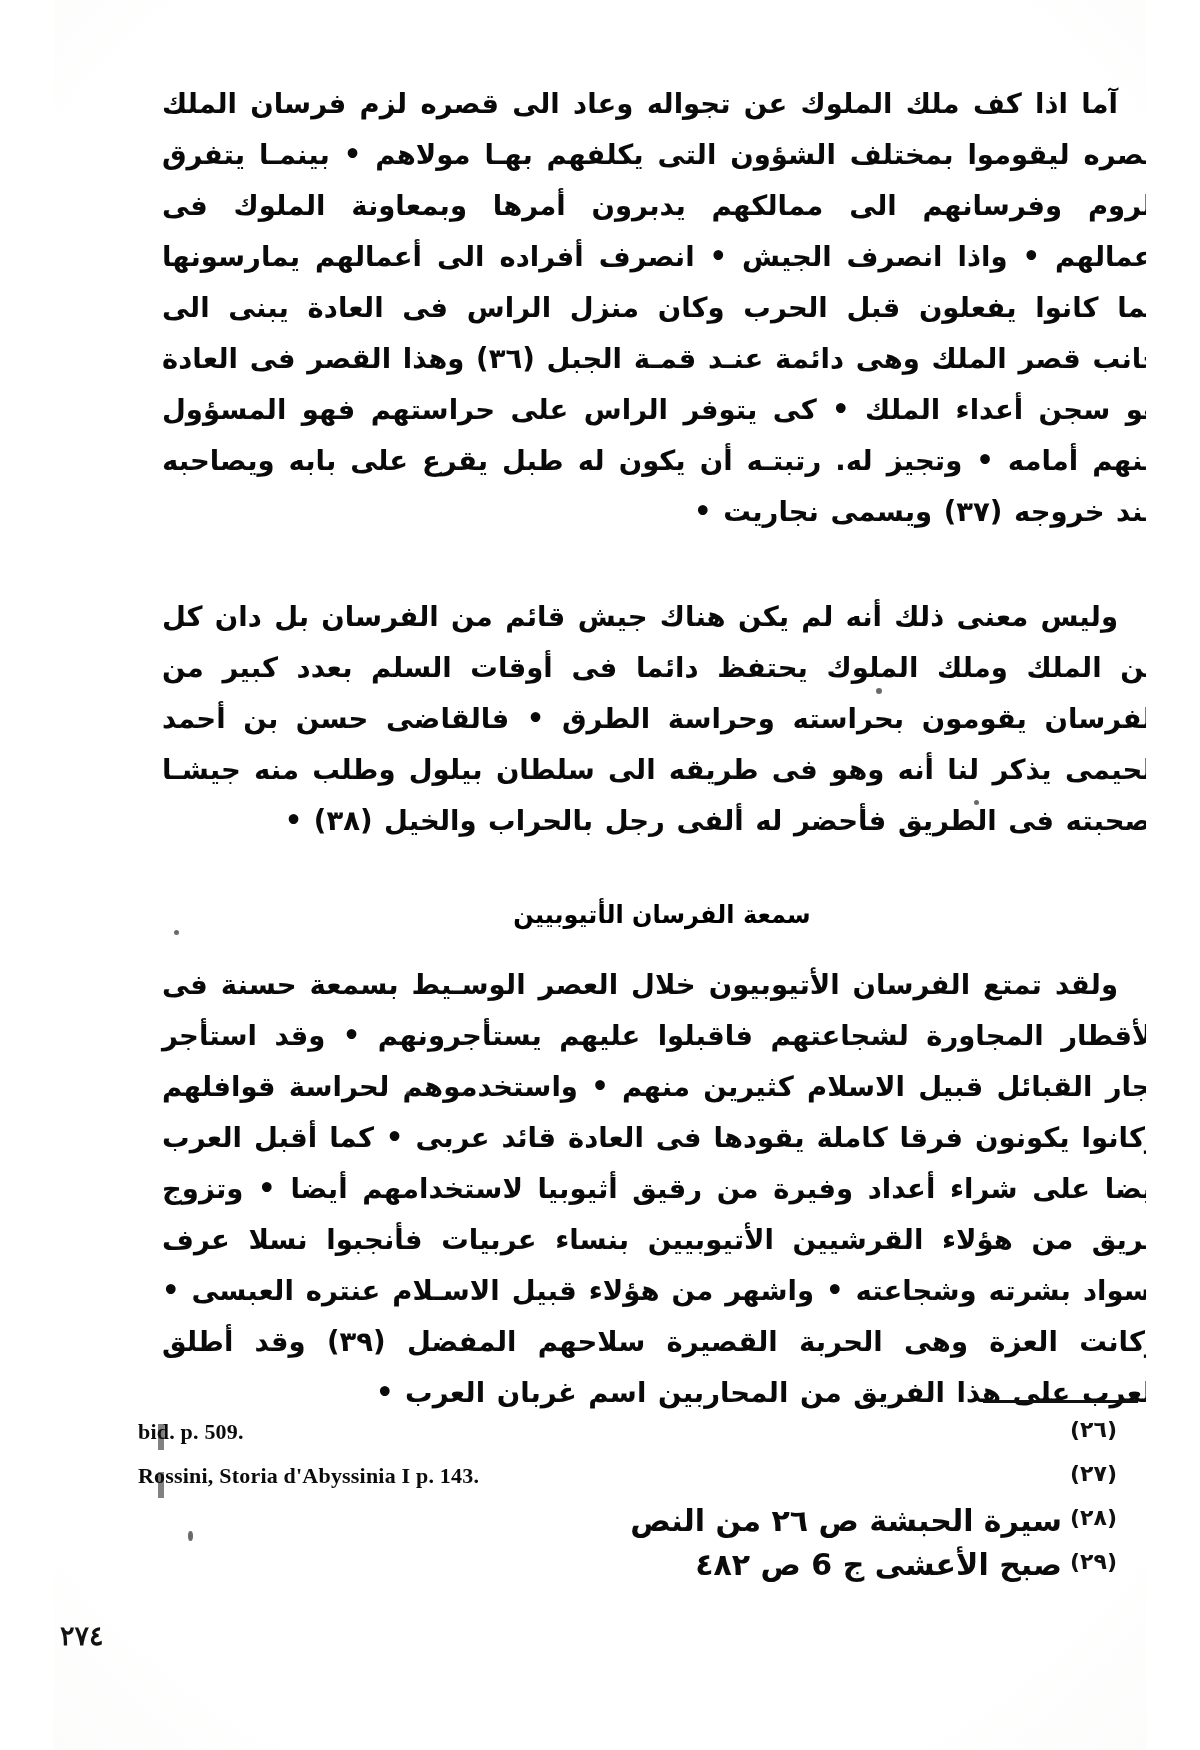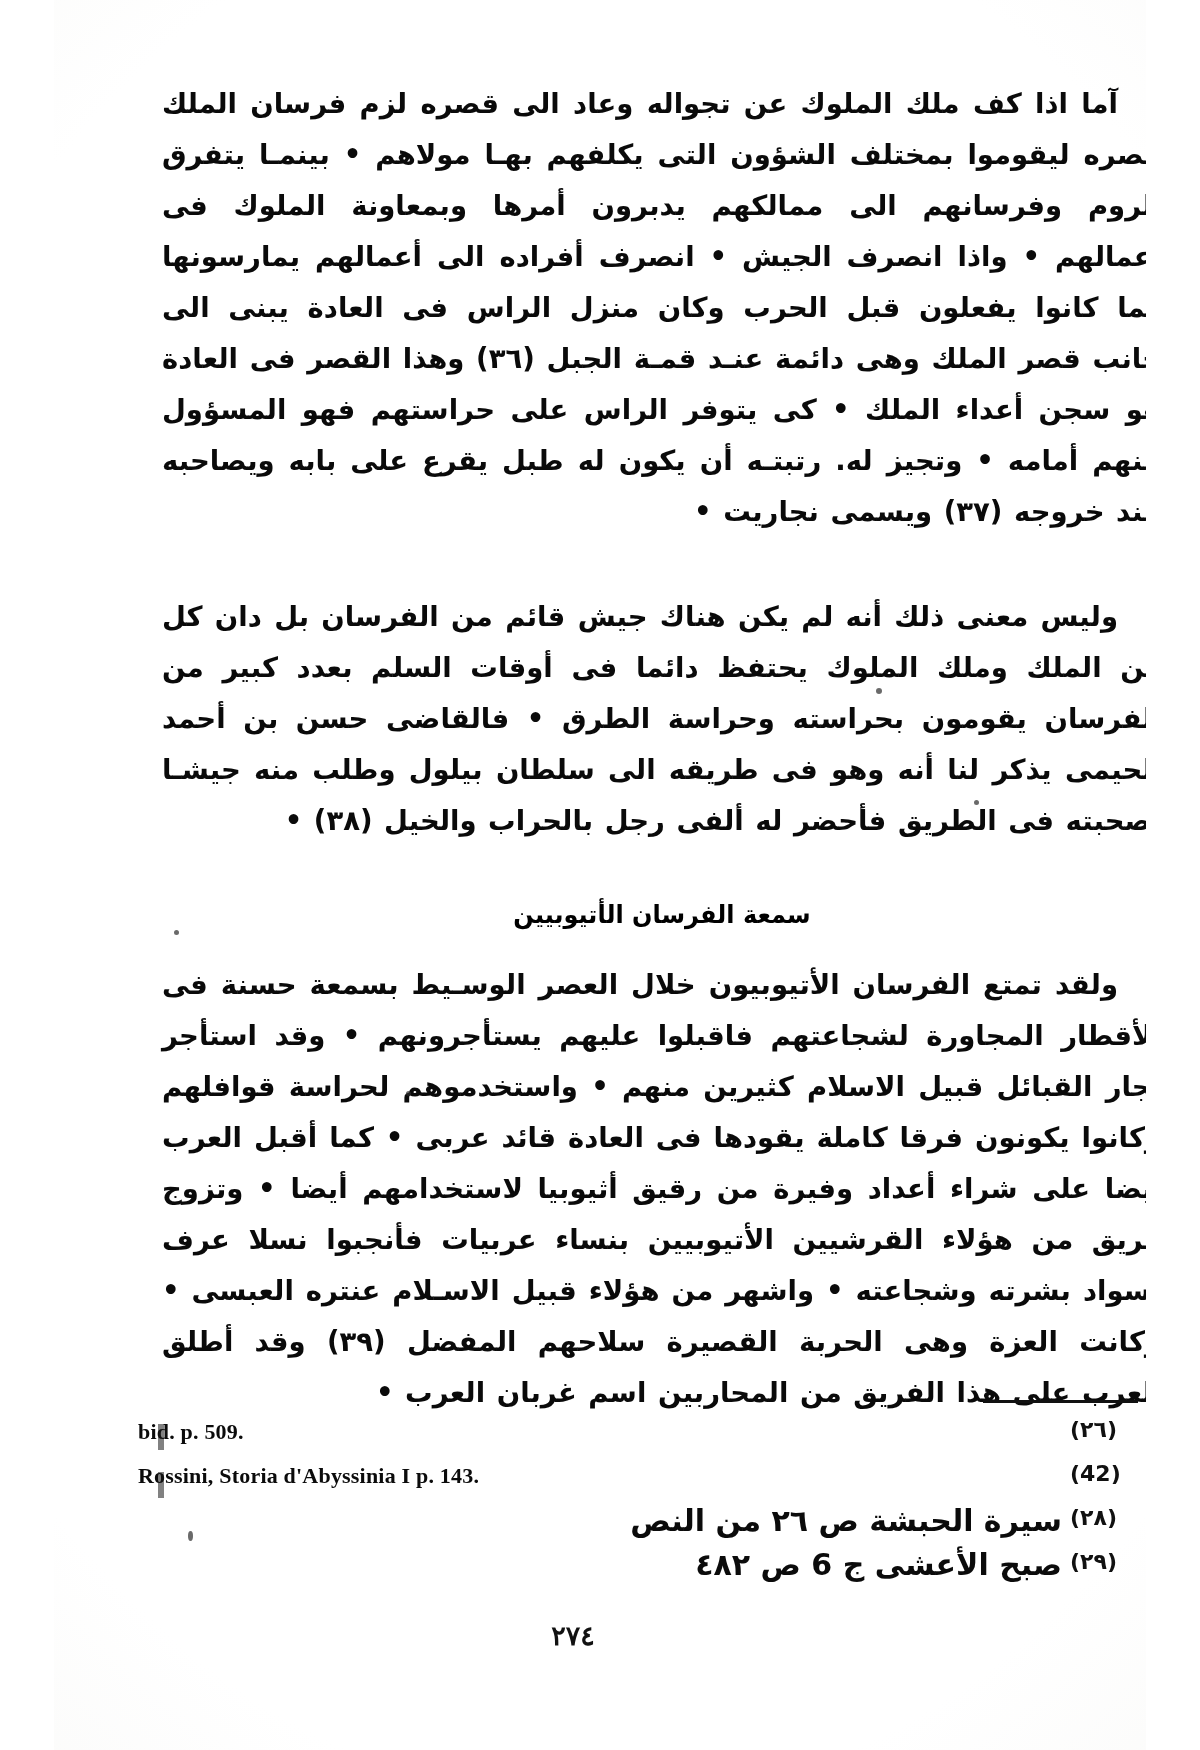--- a/index.html
+++ b/index.html
@@ -129,21 +129,21 @@
   .clip-left {
     margin-left: -14px;
   }
 
   
   .page-number {
     position: absolute;
     left: 0;
     right: 0;
     top: 1620px;
-    text-align: center;
+    text-align: left;
     font-family: Liberation Sans, sans-serif;
     font-size: 27px;
     font-weight: 700;
     color: #111;
     padding-right: 60px;
     padding-left: 6px;
   }
 
   
   .gutter-smear {
@@ -219,21 +219,21 @@
   <div class="footnote-zone">
 
     <div class="footnote-rule"></div>
 
     <div class="footnote-row">
       <span class="fn-marker">(٢٦)</span>
       <span class="fn-text-la clip-left">bid. p. 509.</span>
     </div>
 
     <div class="footnote-row">
-      <span class="fn-marker">(42)</span>
+      <span class="fn-marker">(٢٧)</span>
       <span class="fn-text-la clip-left">Rossini, Storia d'Abyssinia I p. 143.</span>
     </div>
 
     <div class="footnote-row">
       <span class="fn-marker">(٢٨)</span>
       <span class="fn-text-ar">سيرة الحبشة ص ٢٦ من النص</span>
     </div>
 
     <div class="footnote-row">
       <span class="fn-marker">(٢٩)</span>

